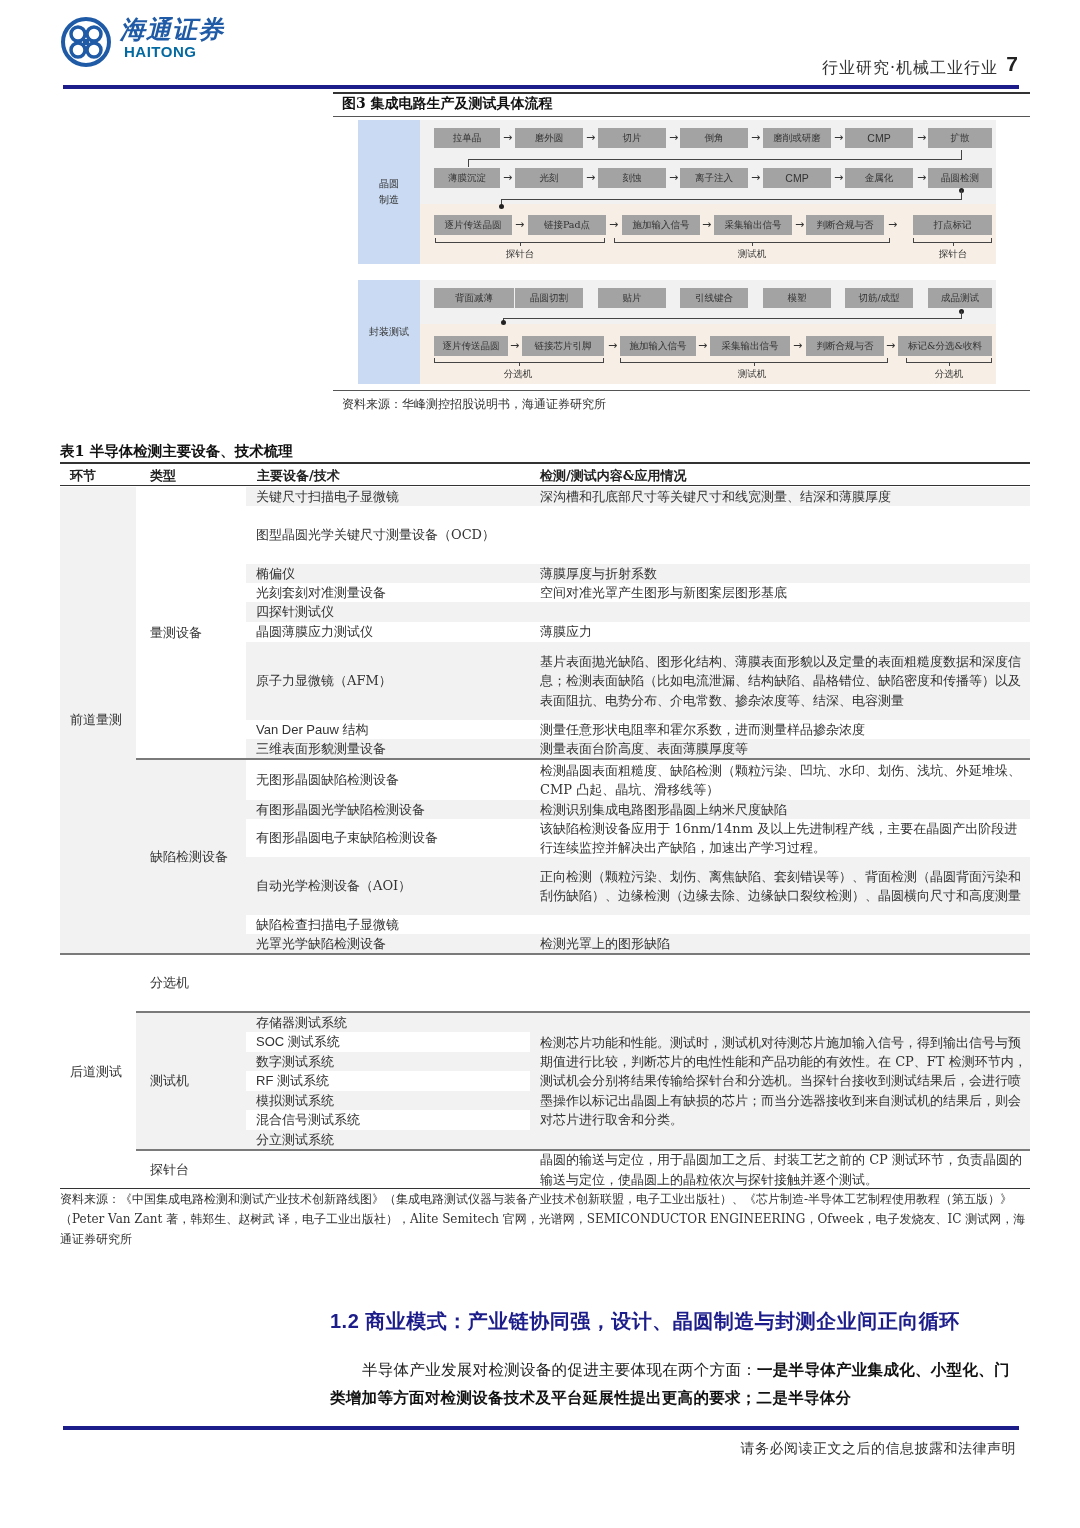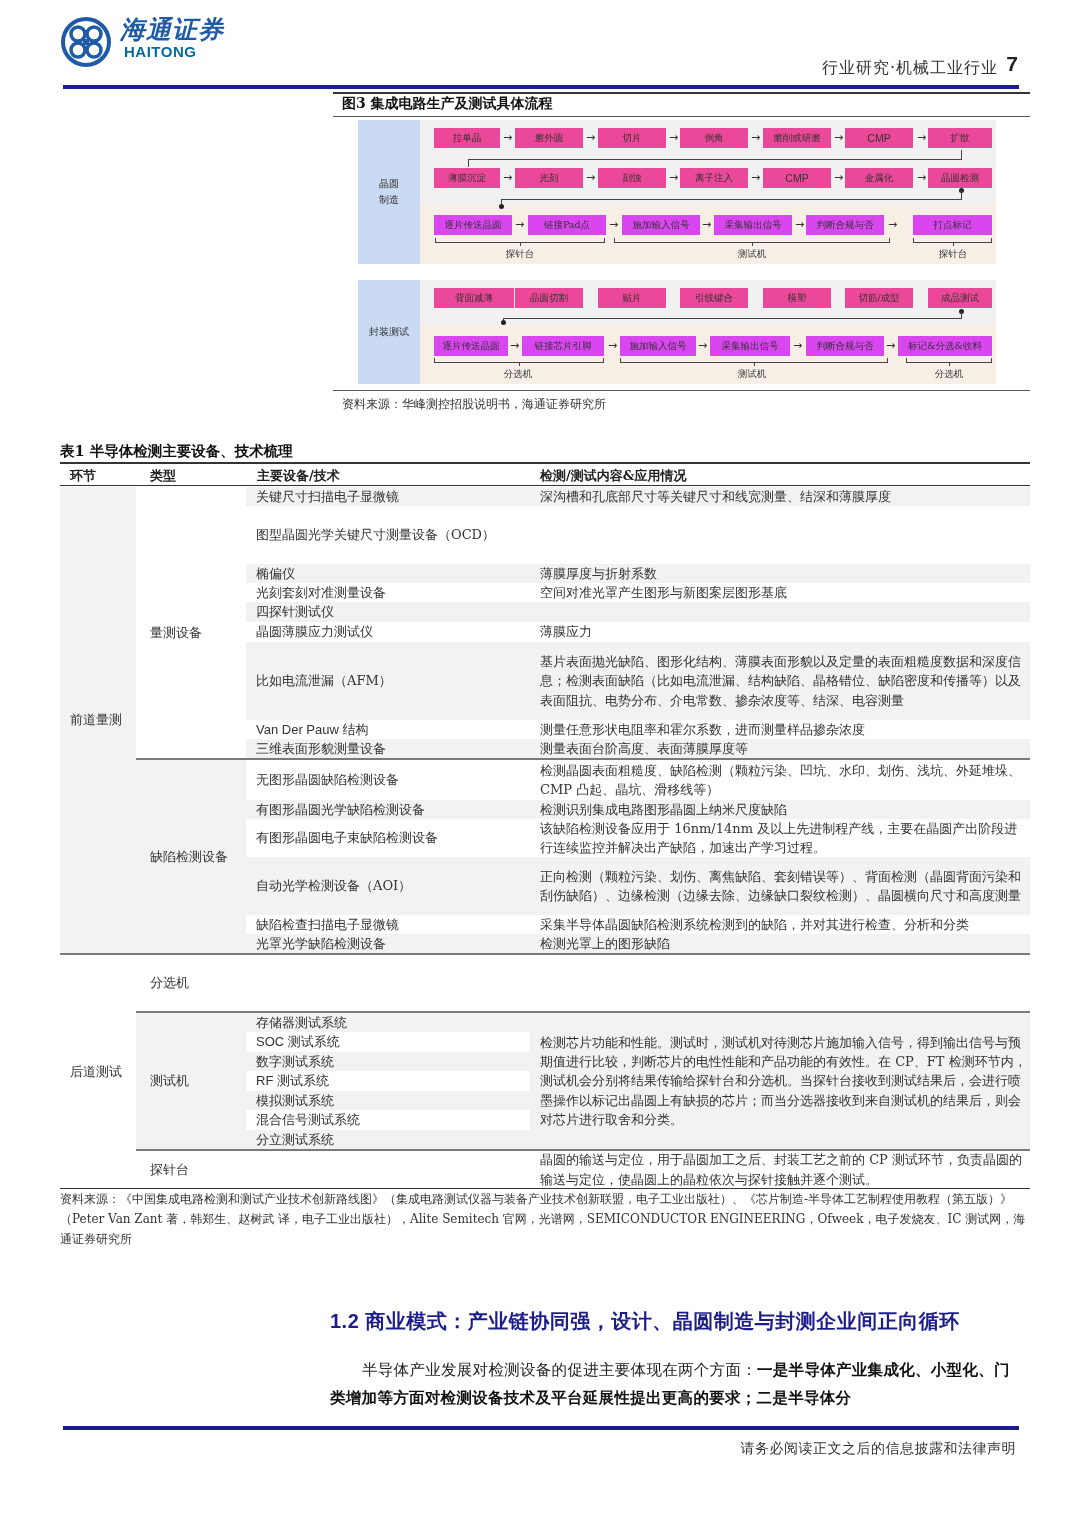--- a/index.html
+++ b/index.html
@@ -19,22 +19,22 @@
 
   
   .fig-title-rule { position: absolute; left: 333px; top: 92px; width: 697px; height: 2px; background: #333; }
   .fig-title { position: absolute; left: 342px; top: 95px; font-size: 14px; font-weight: bold; color: #111; }
   .fig-title-rule2 { position: absolute; left: 333px; top: 116px; width: 697px; height: 1px; background: #555; }
   .diagram { position: absolute; left: 358px; top: 120px; width: 638px; height: 265px; }
   .sec { position: absolute; left: 0; width: 638px; }
   .sec-label { position: absolute; left: 0; top: 0; width: 62px; height: 100%; background: #c9daf2; display: flex; align-items: center; justify-content: center; text-align: center; font-size: 10px; color: #333; line-height: 16px; }
   .sec-body { position: absolute; left: 62px; top: 0; right: 0; height: 100%; background: #f1f1f1; }
   .sec-sub { position: absolute; left: 62px; right: 0; background: #f7efe5; }
-  .fbox { position: absolute; height: 20px; background: #ec4899; font-size: 9.5px; display: flex; align-items: center; justify-content: center; color: #333; white-space: nowrap; }
-  .fbox.lt { background: #d946ef; }
+  .fbox { position: absolute; height: 20px; background: #a3a3a3; font-size: 9.5px; display: flex; align-items: center; justify-content: center; color: #333; white-space: nowrap; }
+  .fbox.lt { background: #a3a3a3; }
   .fbox .en { font-family: "Liberation Sans", sans-serif; font-size: 10.5px; }
   .arr { position: absolute; font-family: "DejaVu Sans", sans-serif; font-size: 11px; color: #333; height: 20px; line-height: 20px; }
   .lbl { position: absolute; font-size: 9.5px; color: #333; text-align: center; }
   .brace { position: absolute; height: 5px; border: 1px solid #444; border-top: none; }
   .brace::after { content: ""; position: absolute; left: 50%; top: 4px; width: 1px; height: 4px; background: #444; }
   .conn { position: absolute; border-color: #444; border-style: solid; }
   .dot { position: absolute; width: 5px; height: 5px; border-radius: 50%; background: #222; }
   .fig-bottom-rule { position: absolute; left: 333px; top: 390px; width: 697px; height: 1px; background: #555; }
   .fig-source { position: absolute; left: 342px; top: 396px; font-size: 12px; color: #333; }
 
@@ -229,21 +229,21 @@
     <span style="position:absolute;left:294px;">空间对准光罩产生图形与新图案层图形基底</span>
   </div>
   <div class="cell gray" style="left:186px;top:136px;width:784px;height:20px;">
     <span style="position:absolute;left:10px;">四探针测试仪</span>
   </div>
   <div class="cell" style="left:186px;top:156px;width:784px;height:20px;">
     <span style="position:absolute;left:10px;">晶圆薄膜应力测试仪</span>
     <span style="position:absolute;left:294px;">薄膜应力</span>
   </div>
   <div class="cell gray" style="left:186px;top:176px;width:784px;height:78px;">
-    <span style="position:absolute;left:10px;">比如电流泄漏（AFM）</span>
+    <span style="position:absolute;left:10px;">原子力显微镜（AFM）</span>
     <span style="position:absolute;left:294px;width:488px;">基片表面抛光缺陷、图形化结构、薄膜表面形貌以及定量的表面粗糙度数据和深度信息；检测表面缺陷（比如电流泄漏、结构缺陷、晶格错位、缺陷密度和传播等）以及表面阻抗、电势分布、介电常数、掺杂浓度等、结深、电容测量</span>
   </div>
   <div class="cell" style="left:186px;top:254px;width:784px;height:19px;">
     <span class="en" style="position:absolute;left:10px;">Van Der Pauw 结构</span>
     <span style="position:absolute;left:294px;">测量任意形状电阻率和霍尔系数，进而测量样品掺杂浓度</span>
   </div>
   <div class="cell gray" style="left:186px;top:273px;width:784px;height:19px;">
     <span style="position:absolute;left:10px;">三维表面形貌测量设备</span>
     <span style="position:absolute;left:294px;">测量表面台阶高度、表面薄膜厚度等</span>
   </div>
@@ -262,21 +262,20 @@
   <div class="cell" style="left:186px;top:353px;width:784px;height:38px;">
     <span style="position:absolute;left:10px;">有图形晶圆电子束缺陷检测设备</span>
     <span style="position:absolute;left:294px;width:488px;">该缺陷检测设备应用于 16nm/14nm 及以上先进制程产线，主要在晶圆产出阶段进行连续监控并解决出产缺陷，加速出产学习过程。</span>
   </div>
   <div class="cell gray" style="left:186px;top:391px;width:784px;height:58px;">
     <span style="position:absolute;left:10px;">自动光学检测设备（AOI）</span>
     <span style="position:absolute;left:294px;width:488px;">正向检测（颗粒污染、划伤、离焦缺陷、套刻错误等）、背面检测（晶圆背面污染和刮伤缺陷）、边缘检测（边缘去除、边缘缺口裂纹检测）、晶圆横向尺寸和高度测量</span>
   </div>
   <div class="cell" style="left:186px;top:449px;width:784px;height:19px;">
     <span style="position:absolute;left:10px;">缺陷检查扫描电子显微镜</span>
-    <span style="position:absolute;left:294px;">采集半导体晶圆缺陷检测系统检测到的缺陷，并对其进行检查、分析和分类</span>
   </div>
   <div class="cell gray" style="left:186px;top:468px;width:784px;height:19px;">
     <span style="position:absolute;left:10px;">光罩光学缺陷检测设备</span>
     <span style="position:absolute;left:294px;">检测光罩上的图形缺陷</span>
   </div>
   <div class="hr" style="left:0;top:487px;width:970px;"></div>
 
   <div class="cell" style="left:0;top:489px;width:76px;height:233px;padding-left:10px;">后道测试</div>
 
   <div class="cell" style="left:76px;top:489px;width:894px;height:56px;">

